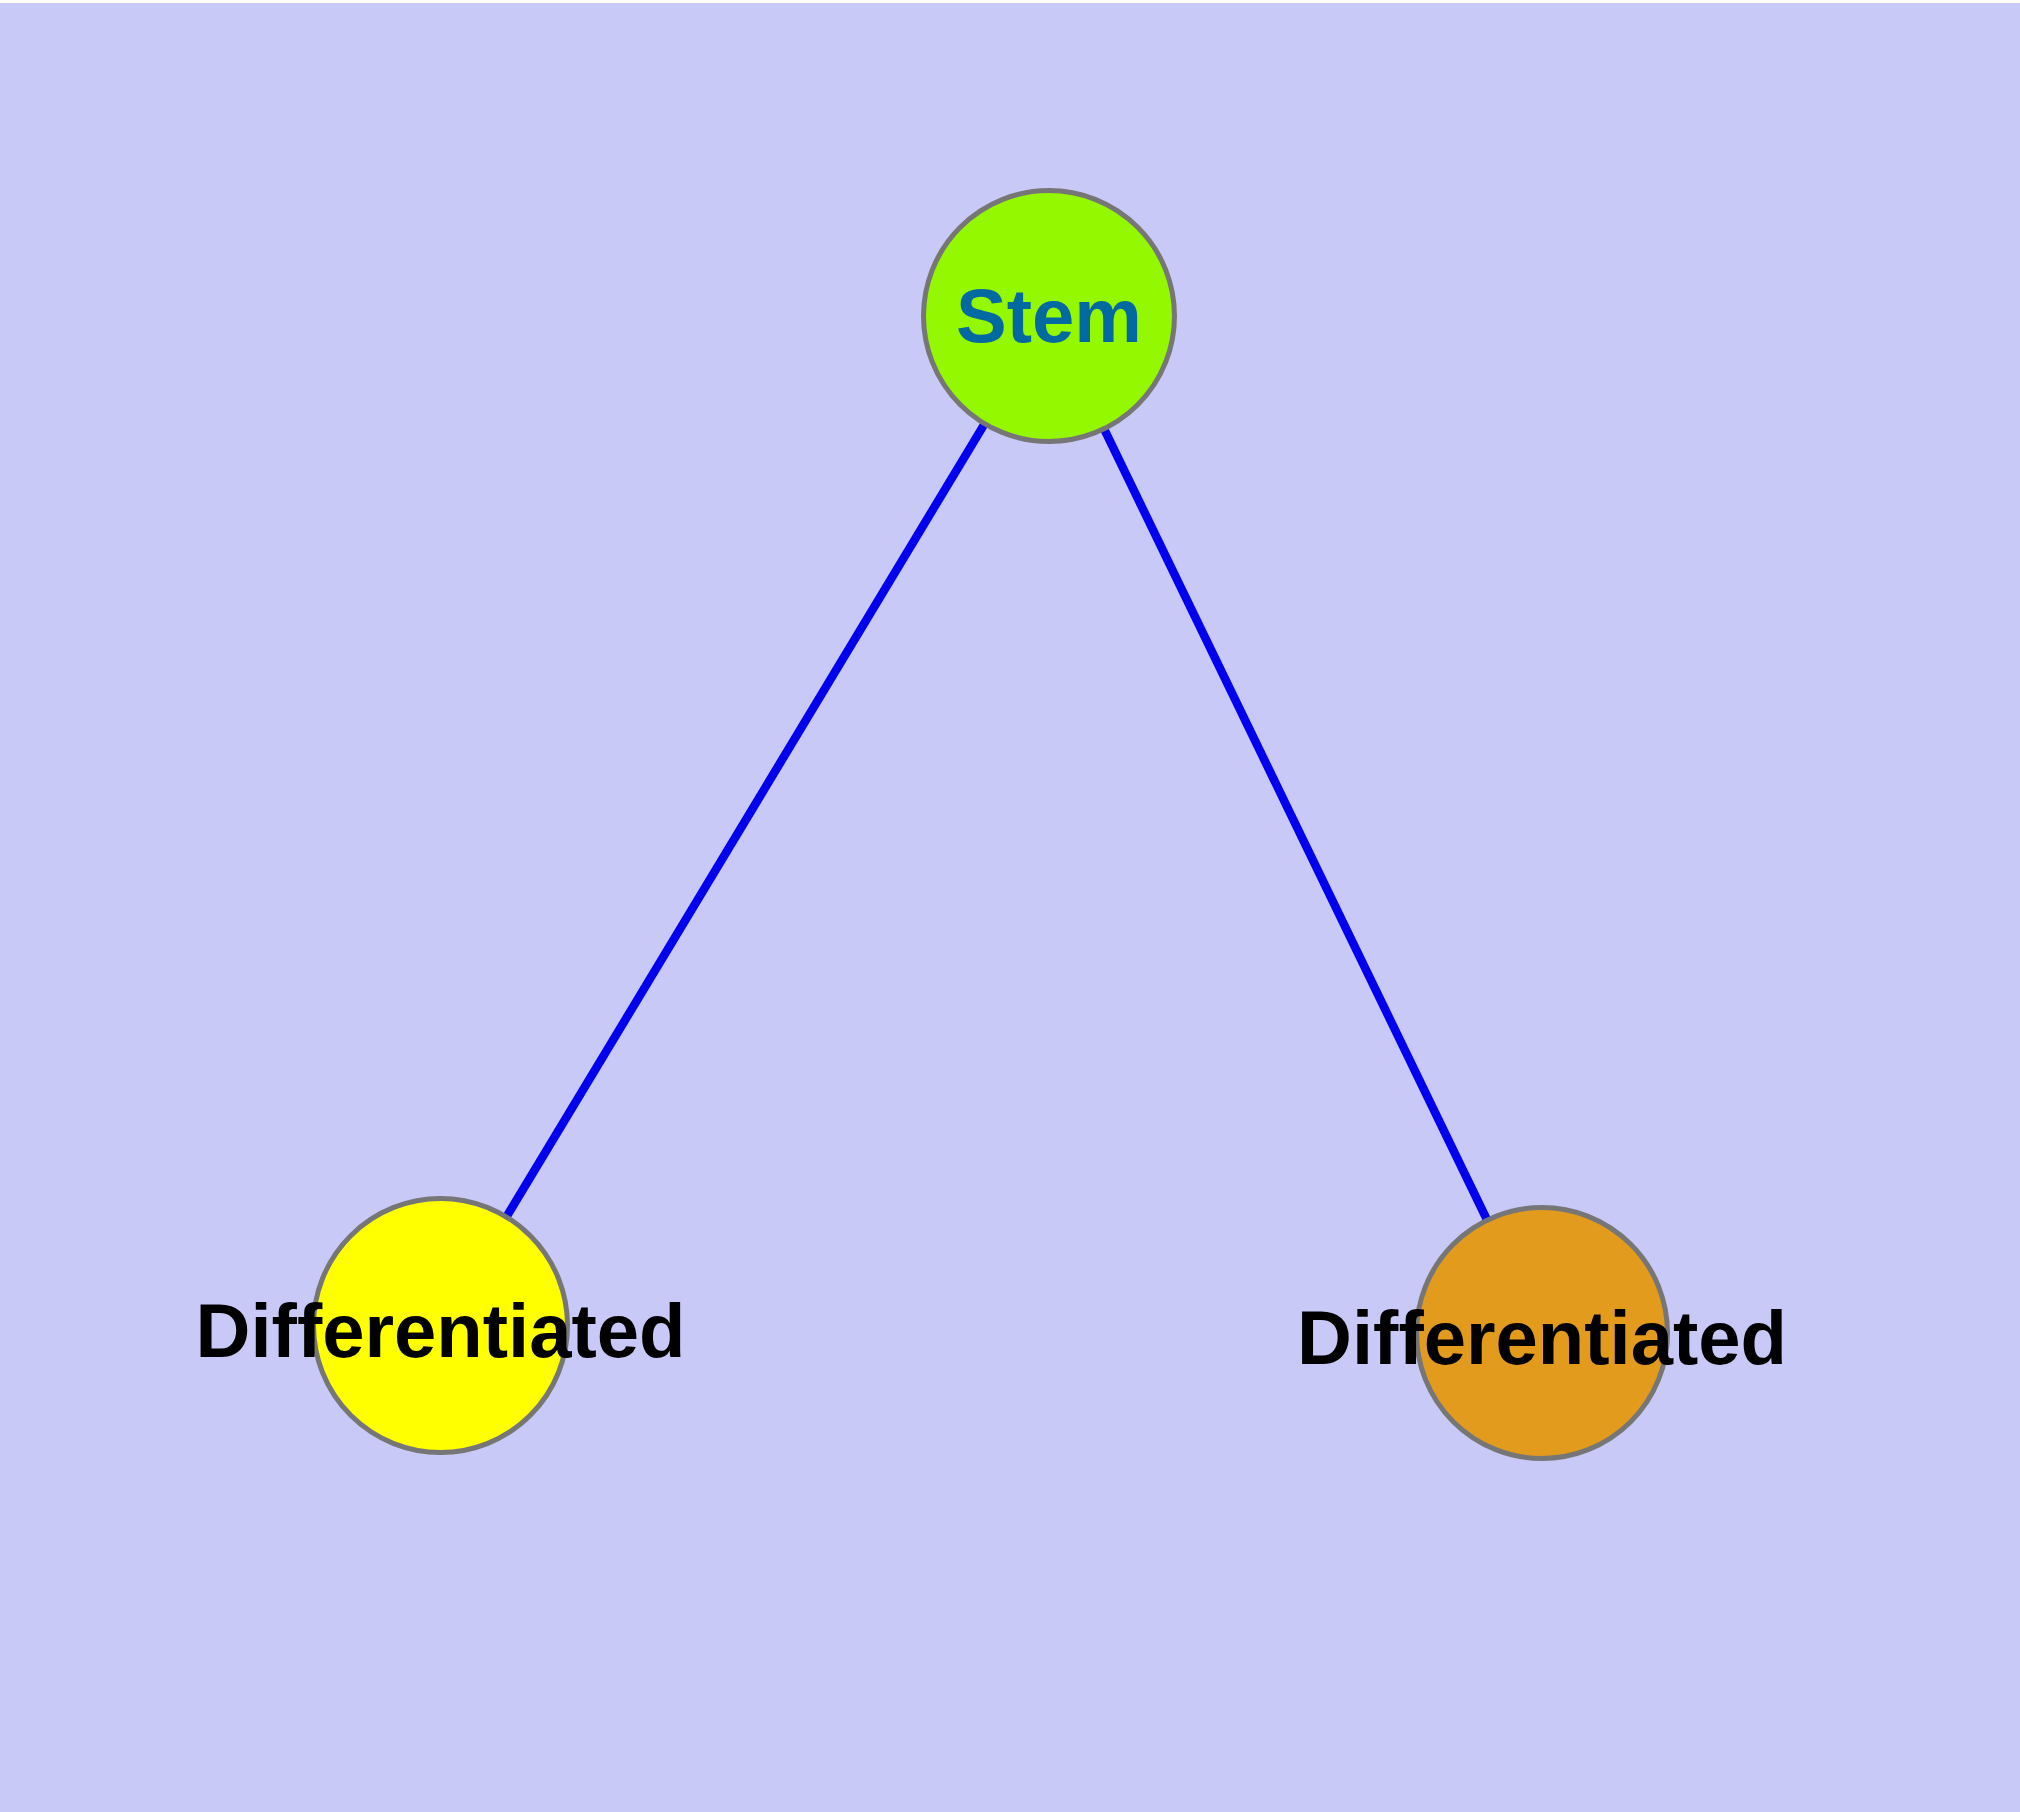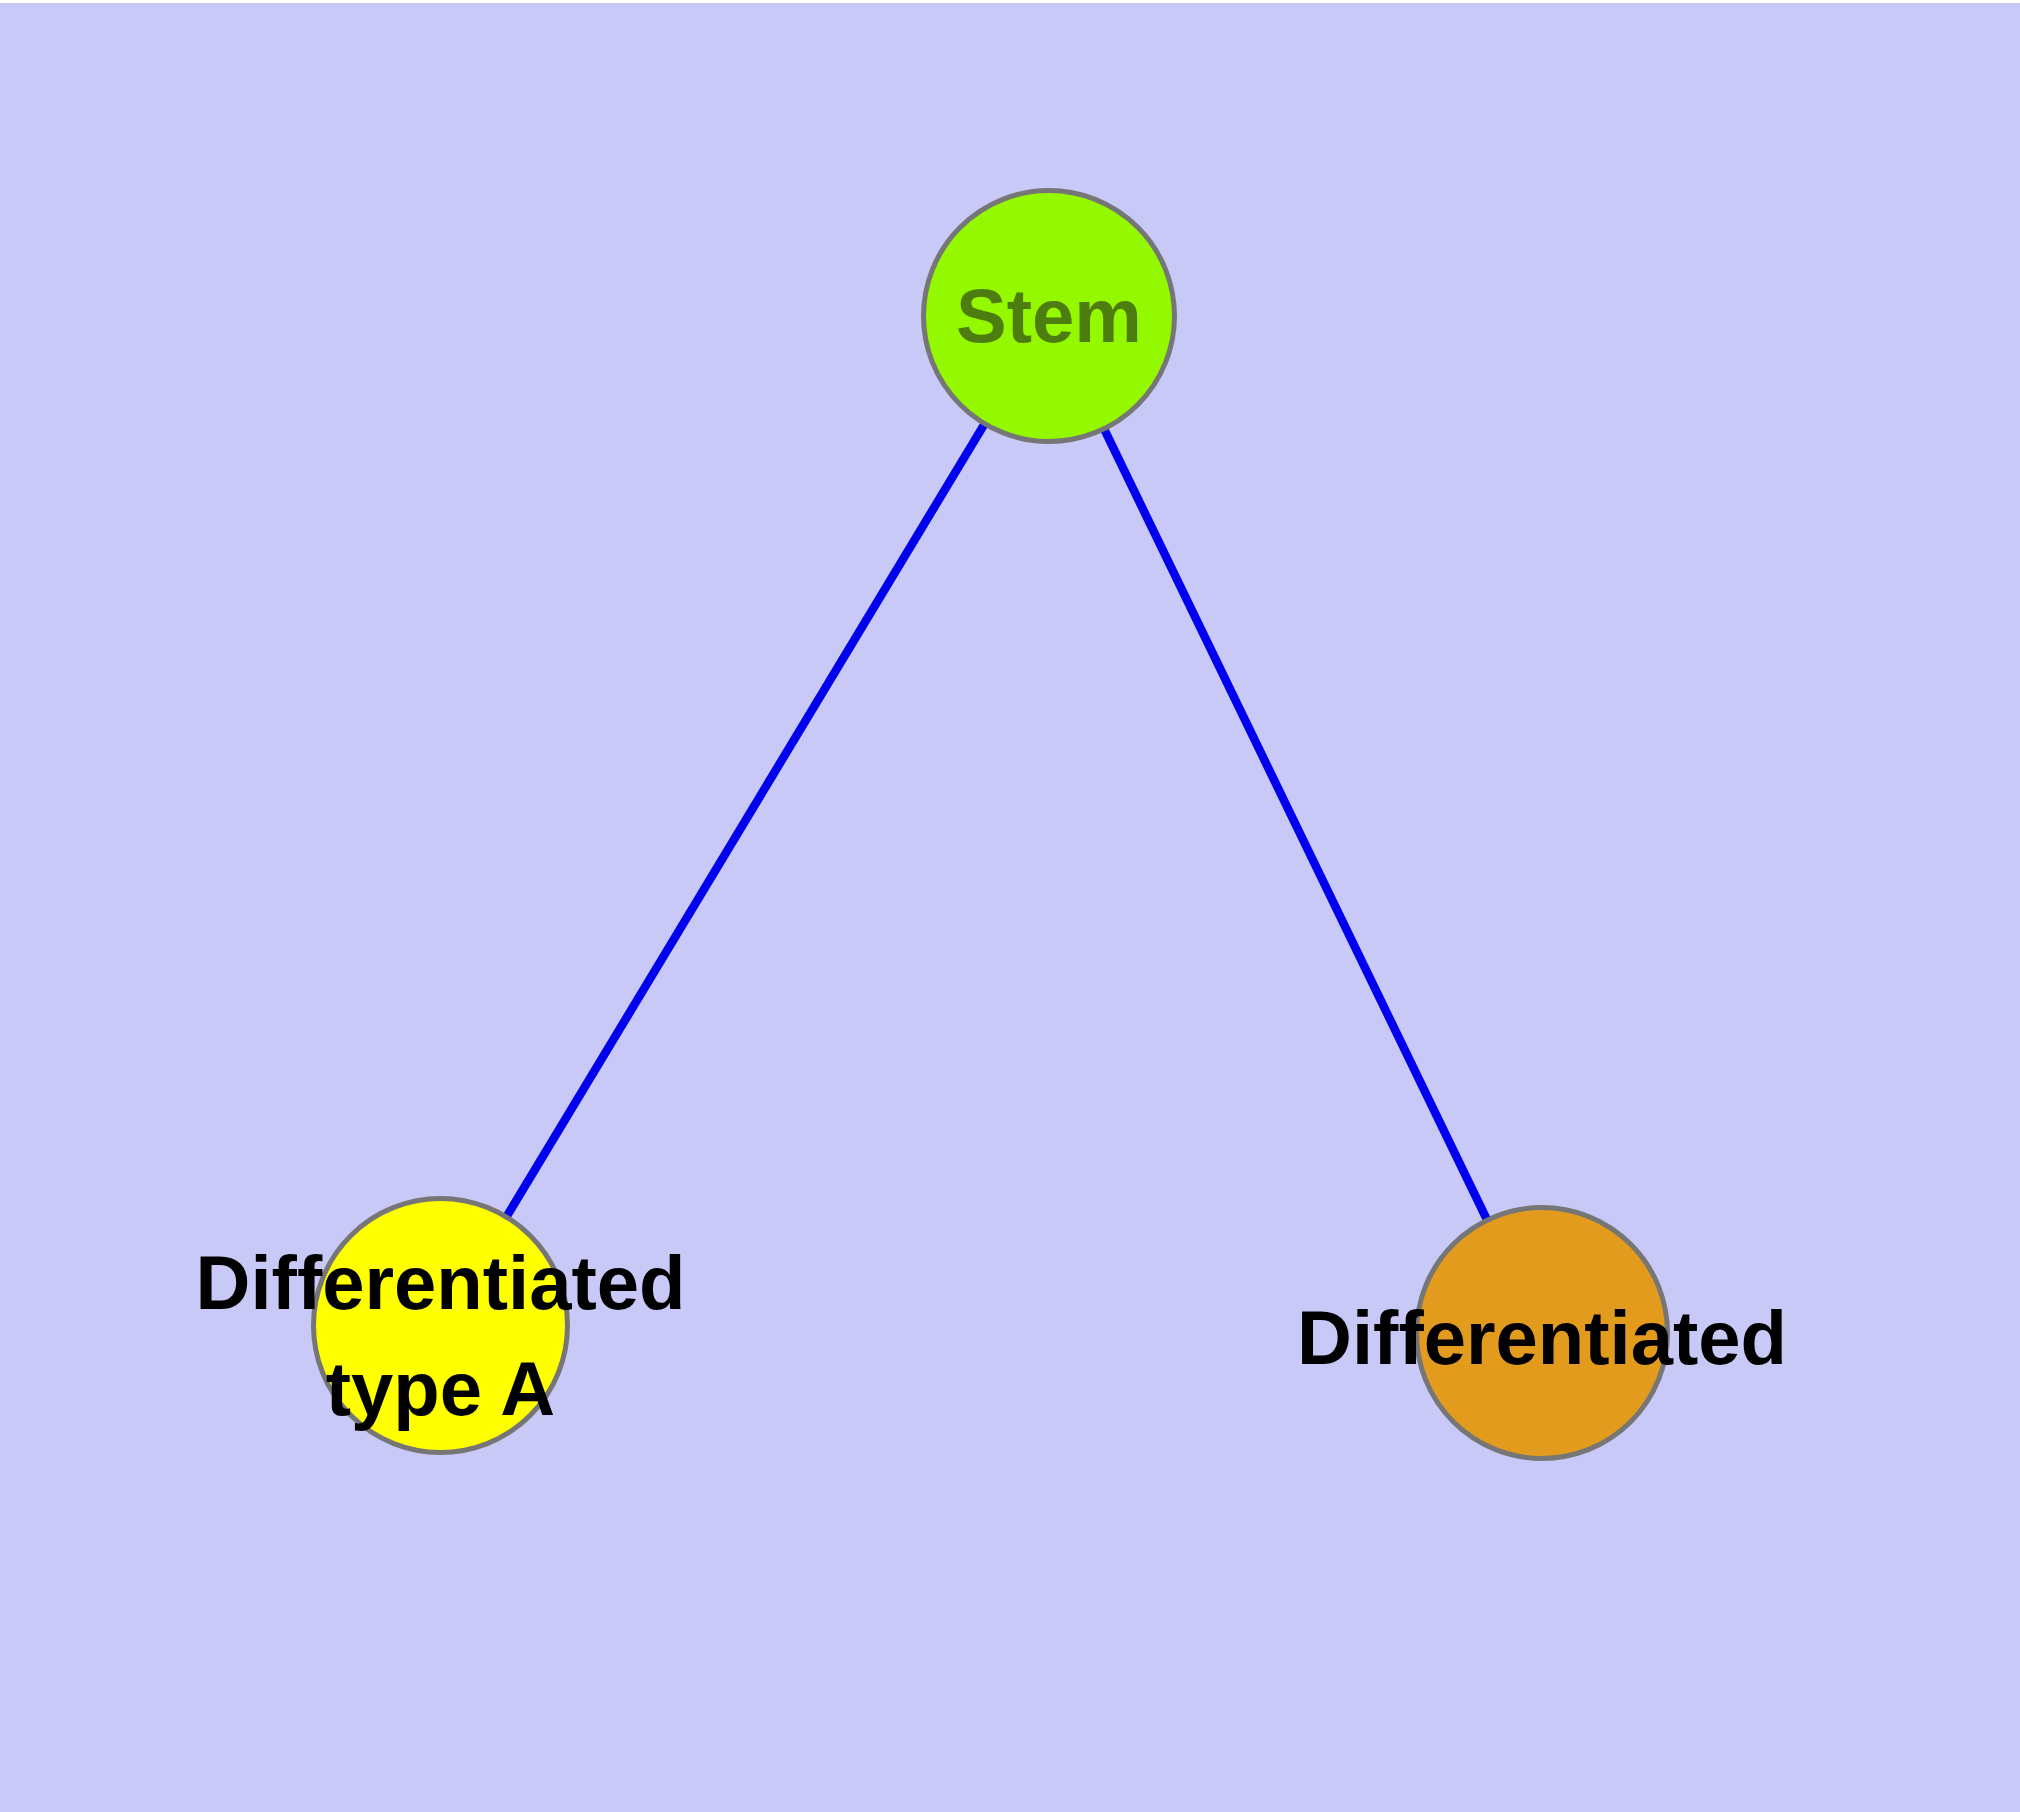--- a/index.html
+++ b/index.html
@@ -63,29 +63,28 @@
 <div class="canvas" style="background: rgb(201, 201, 248);">
 
   <div class="top-strip" style="background: rgb(255, 255, 255);"></div>
 
   <svg class="edges" width="2021" height="1812" viewBox="0 0 2384 2138">
     <line stroke-linecap="butt" x1="1238" y1="373" x2="520" y2="1564" stroke="#0000EE" stroke-width="10"></line>
     <line stroke-linecap="butt" x1="1238" y1="373" x2="1819" y2="1573" stroke="#0000EE" stroke-width="10"></line>
   </svg>
 
   <div class="node" style="left: 921px; top: 188px; width: 256px; height: 256px; background: rgb(148, 248, 0); border-color: rgb(118, 118, 118); border-width: 5.1px;">
-    <div class="node-label one-line" style="color: #4d7c0f;">
+    <div class="node-label one-line" style="color: #0369a1;">
       <span class="label-line">Stem</span>
     </div>
   </div>
 
   <div class="node" style="left: 311px; top: 1196px; width: 259px; height: 259px; background: rgb(255, 255, 0); border-color: rgb(118, 118, 118); border-width: 5.1px;">
     <div class="node-label two-line" style="color: rgb(0, 0, 0);">
       <span class="label-line">Differentiated</span>
-      <span class="label-line">type A</span>
     </div>
   </div>
 
   <div class="node" style="left: 1414px; top: 1205px; width: 256px; height: 256px; background: rgb(227, 155, 30); border-color: rgb(118, 118, 118); border-width: 5.1px;">
     <div class="node-label two-line" style="color: rgb(0, 0, 0);">
       <span class="label-line">Differentiated</span>
     </div>
   </div>
 
 </div>

